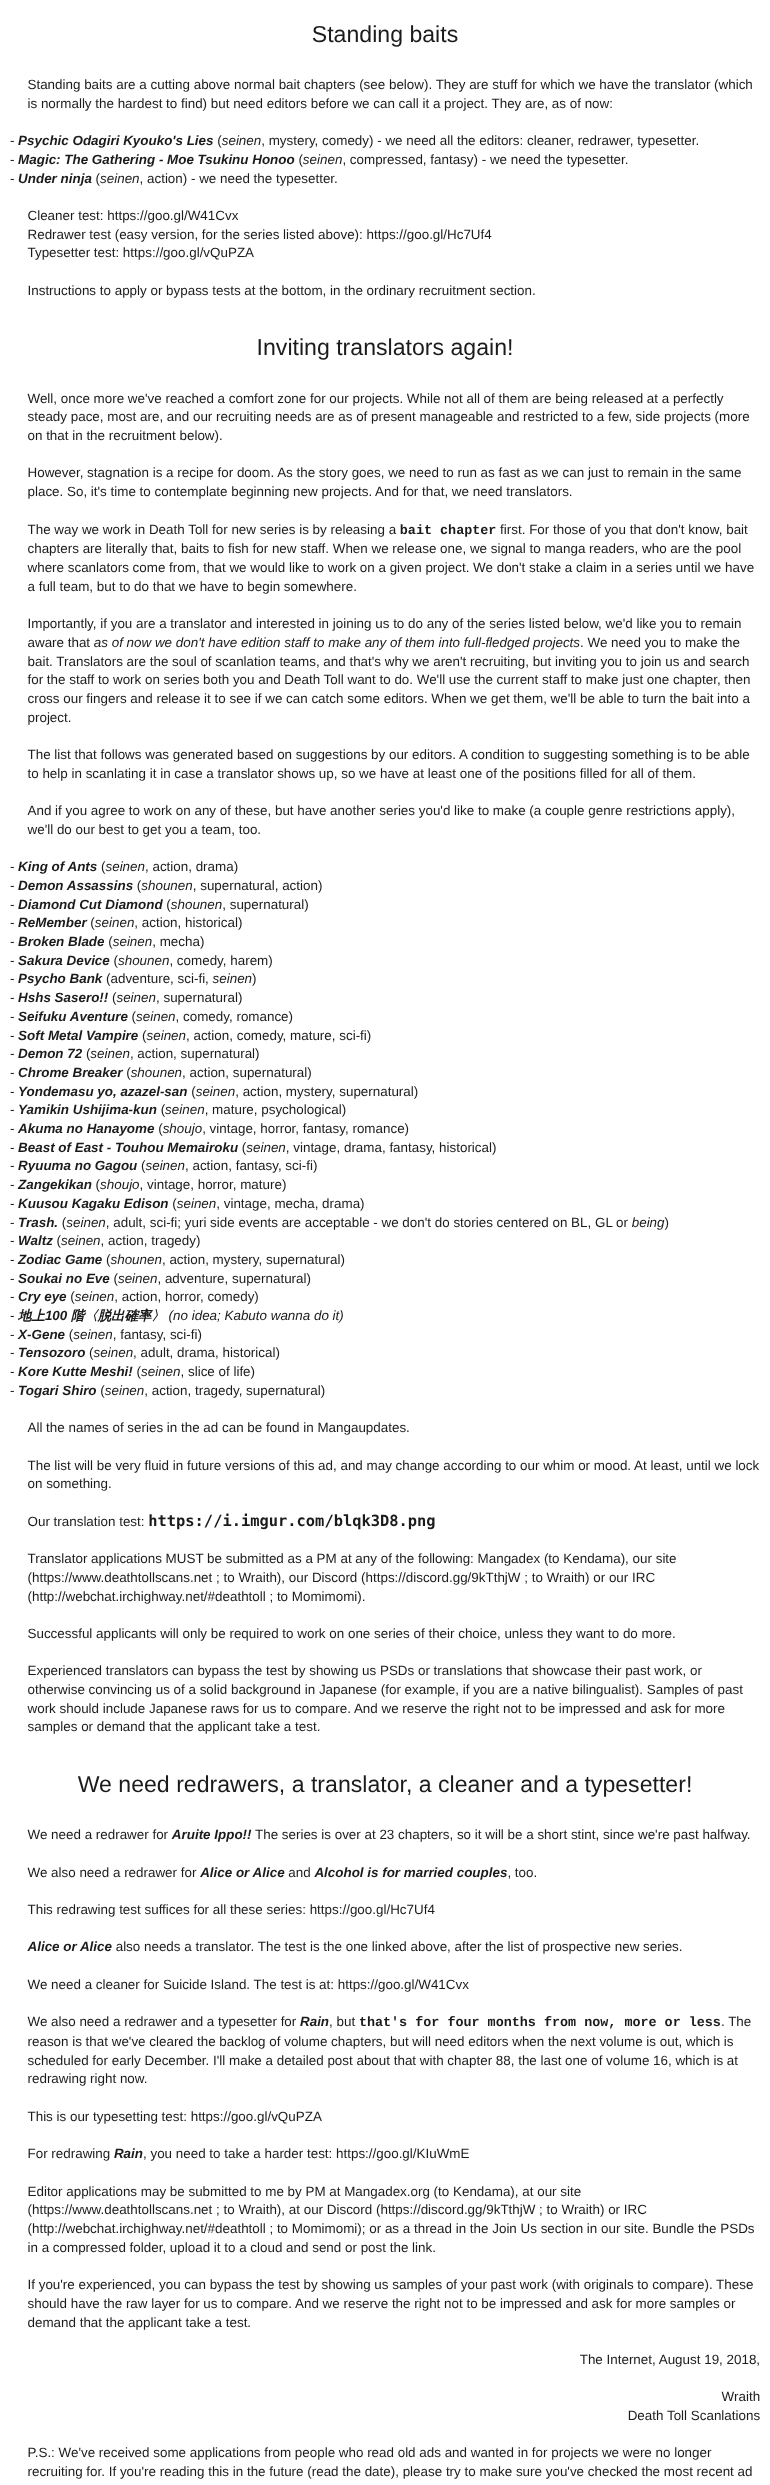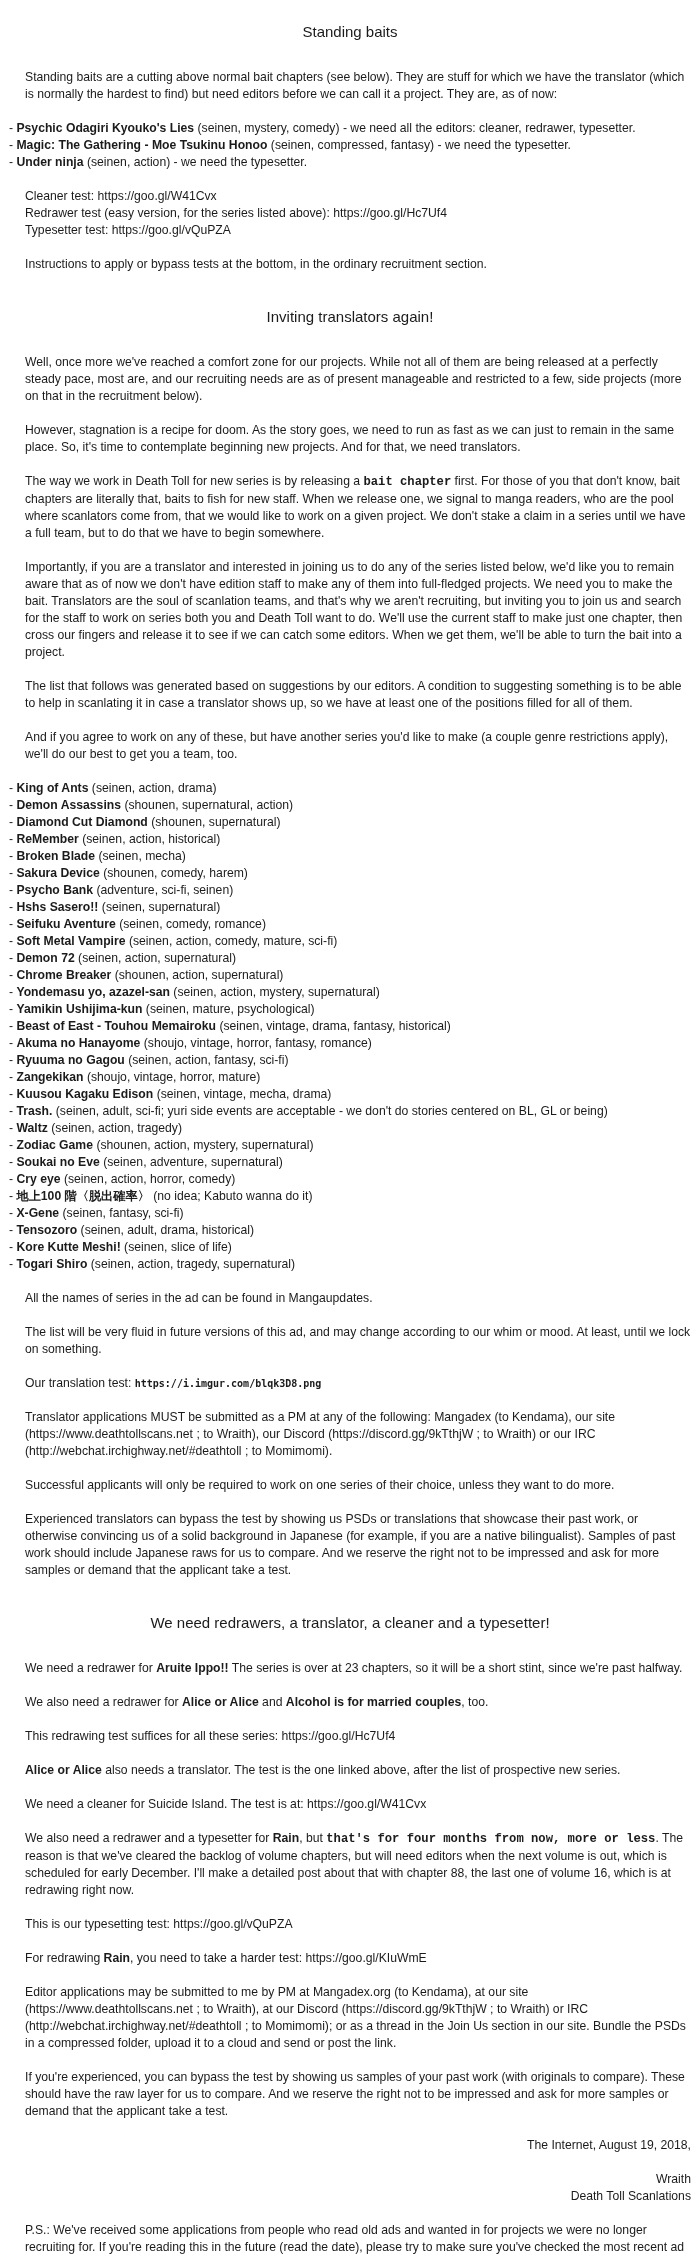--- a/index.html
+++ b/index.html
@@ -6,39 +6,39 @@
   body {
     width: 700px;
     color: #1b1b1b;
     font-family: "Liberation Sans", "DejaVu Sans", sans-serif;
     font-size: 12.2px;
     line-height: 17px;
     -webkit-font-smoothing: antialiased;
   }
   .doc { padding: 10px 9px 20px 9px; }
   .blk-heading {
-    font-size: 15px;
+    font-size: 21px;
     line-height: 27px;
     font-weight: 700;
     font-style: italic;
     text-align: center;
     margin: 30px 0 24px 0;
   }
   .doc > .blk-heading:first-child { margin-top: 8px; }
   .blk-para { margin: 0 0 17px 16px; }
   .blk-item { margin: 0; }
   .blk-gap  { height: 17px; }
   .align-right  { text-align: right; }
   .run-plain { font-weight: 400; font-style: normal; }
   .run-bold { font-weight: 700; font-family: Liberation Mono, monospace; }
-  .run-italic { }
-  .run-bold-italic { font-weight: 700; }
+  .run-italic { font-style: italic; }
+  .run-bold-italic { font-weight: 700; font-style: italic; }
   .run-mono {
     font-family: "DejaVu Sans Mono", "Liberation Mono", monospace;
-    font-size: 10px;
+    font-size: 14px;
     font-weight: 700;
   }
 </style>
 </head>
 <body>
 
 <div class="doc">
     <h1 class="blk-heading"><span class="run-plain">Standing baits</span></h1>
     <p class="blk-para"><span class="run-plain">Standing baits are a cutting above normal bait chapters (see below). They are stuff for which we have the translator (which is normally the hardest to find) but need editors before we can call it a project. They are, as of now:</span></p>
     <p class="blk-item"><span class="run-plain">- </span><span class="run-bold-italic">Psychic Odagiri Kyouko's Lies</span><span class="run-plain"> (</span><span class="run-italic">seinen</span><span class="run-plain">, mystery, comedy) - we need all the editors: cleaner, redrawer, typesetter.</span></p>
@@ -61,22 +61,22 @@
     <p class="blk-item"><span class="run-plain">- </span><span class="run-bold-italic">Broken Blade</span><span class="run-plain"> (</span><span class="run-italic">seinen</span><span class="run-plain">, mecha)</span></p>
     <p class="blk-item"><span class="run-plain">- </span><span class="run-bold-italic">Sakura Device</span><span class="run-plain"> (</span><span class="run-italic">shounen</span><span class="run-plain">, comedy, harem)</span></p>
     <p class="blk-item"><span class="run-plain">- </span><span class="run-bold-italic">Psycho Bank</span><span class="run-plain"> (adventure, sci-fi, </span><span class="run-italic">seinen</span><span class="run-plain">)</span></p>
     <p class="blk-item"><span class="run-plain">- </span><span class="run-bold-italic">Hshs Sasero!!</span><span class="run-plain"> (</span><span class="run-italic">seinen</span><span class="run-plain">, supernatural)</span></p>
     <p class="blk-item"><span class="run-plain">- </span><span class="run-bold-italic">Seifuku Aventure</span><span class="run-plain"> (</span><span class="run-italic">seinen</span><span class="run-plain">, comedy, romance)</span></p>
     <p class="blk-item"><span class="run-plain">- </span><span class="run-bold-italic">Soft Metal Vampire</span><span class="run-plain"> (</span><span class="run-italic">seinen</span><span class="run-plain">, action, comedy, mature, sci-fi)</span></p>
     <p class="blk-item"><span class="run-plain">- </span><span class="run-bold-italic">Demon 72</span><span class="run-plain"> (</span><span class="run-italic">seinen</span><span class="run-plain">, action, supernatural)</span></p>
     <p class="blk-item"><span class="run-plain">- </span><span class="run-bold-italic">Chrome Breaker</span><span class="run-plain"> (</span><span class="run-italic">shounen</span><span class="run-plain">, action, supernatural)</span></p>
     <p class="blk-item"><span class="run-plain">- </span><span class="run-bold-italic">Yondemasu yo, azazel-san</span><span class="run-plain"> (</span><span class="run-italic">seinen</span><span class="run-plain">, action, mystery, supernatural)</span></p>
     <p class="blk-item"><span class="run-plain">- </span><span class="run-bold-italic">Yamikin Ushijima-kun</span><span class="run-plain"> (</span><span class="run-italic">seinen</span><span class="run-plain">, mature, psychological)</span></p>
+    <p class="blk-item"><span class="run-plain">- </span><span class="run-bold-italic">Akuma no Hanayome</span><span class="run-plain"> (</span><span class="run-italic">shoujo</span><span class="run-plain">, vintage, horror, fantasy, romance)</span></p>
     <p class="blk-item"><span class="run-plain">- </span><span class="run-bold-italic">Beast of East - Touhou Memairoku</span><span class="run-plain"> (</span><span class="run-italic">seinen</span><span class="run-plain">, vintage, drama, fantasy, historical)</span></p>
-    <p class="blk-item"><span class="run-plain">- </span><span class="run-bold-italic">Akuma no Hanayome</span><span class="run-plain"> (</span><span class="run-italic">shoujo</span><span class="run-plain">, vintage, horror, fantasy, romance)</span></p>
     <p class="blk-item"><span class="run-plain">- </span><span class="run-bold-italic">Ryuuma no Gagou</span><span class="run-plain"> (</span><span class="run-italic">seinen</span><span class="run-plain">, action, fantasy, sci-fi)</span></p>
     <p class="blk-item"><span class="run-plain">- </span><span class="run-bold-italic">Zangekikan</span><span class="run-plain"> (</span><span class="run-italic">shoujo</span><span class="run-plain">, vintage, horror, mature)</span></p>
     <p class="blk-item"><span class="run-plain">- </span><span class="run-bold-italic">Kuusou Kagaku Edison</span><span class="run-plain"> (</span><span class="run-italic">seinen</span><span class="run-plain">, vintage, mecha, drama)</span></p>
     <p class="blk-item"><span class="run-plain">- </span><span class="run-bold-italic">Trash.</span><span class="run-plain"> (</span><span class="run-italic">seinen</span><span class="run-plain">, adult, sci-fi; yuri side events are acceptable - we don't do stories centered on BL, GL or </span><span class="run-italic">being</span><span class="run-plain">)</span></p>
     <p class="blk-item"><span class="run-plain">- </span><span class="run-bold-italic">Waltz</span><span class="run-plain"> (</span><span class="run-italic">seinen</span><span class="run-plain">, action, tragedy)</span></p>
     <p class="blk-item"><span class="run-plain">- </span><span class="run-bold-italic">Zodiac Game</span><span class="run-plain"> (</span><span class="run-italic">shounen</span><span class="run-plain">, action, mystery, supernatural)</span></p>
     <p class="blk-item"><span class="run-plain">- </span><span class="run-bold-italic">Soukai no Eve</span><span class="run-plain"> (</span><span class="run-italic">seinen</span><span class="run-plain">, adventure, supernatural)</span></p>
     <p class="blk-item"><span class="run-plain">- </span><span class="run-bold-italic">Cry eye</span><span class="run-plain"> (</span><span class="run-italic">seinen</span><span class="run-plain">, action, horror, comedy)</span></p>
     <p class="blk-item"><span class="run-plain">- </span><span class="run-bold-italic">地上100 階〈脱出確率〉</span><span class="run-plain"> </span><span class="run-italic">(no idea; Kabuto wanna do it)</span></p>
     <p class="blk-item"><span class="run-plain">- </span><span class="run-bold-italic">X-Gene</span><span class="run-plain"> (</span><span class="run-italic">seinen</span><span class="run-plain">, fantasy, sci-fi)</span></p>

